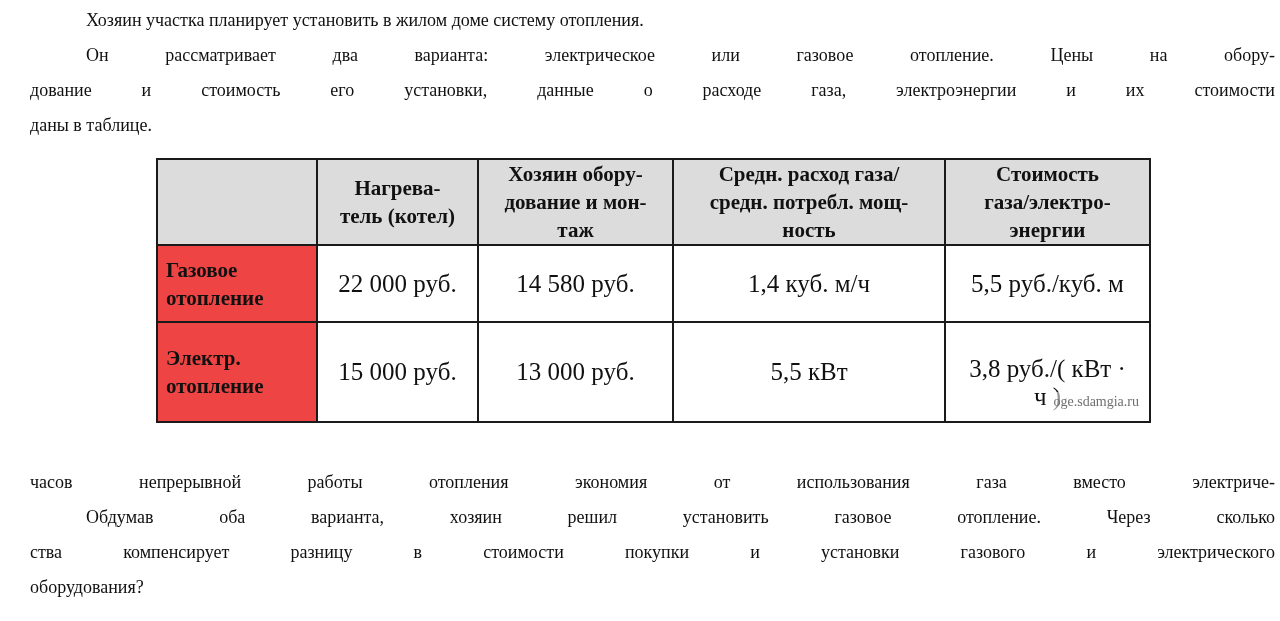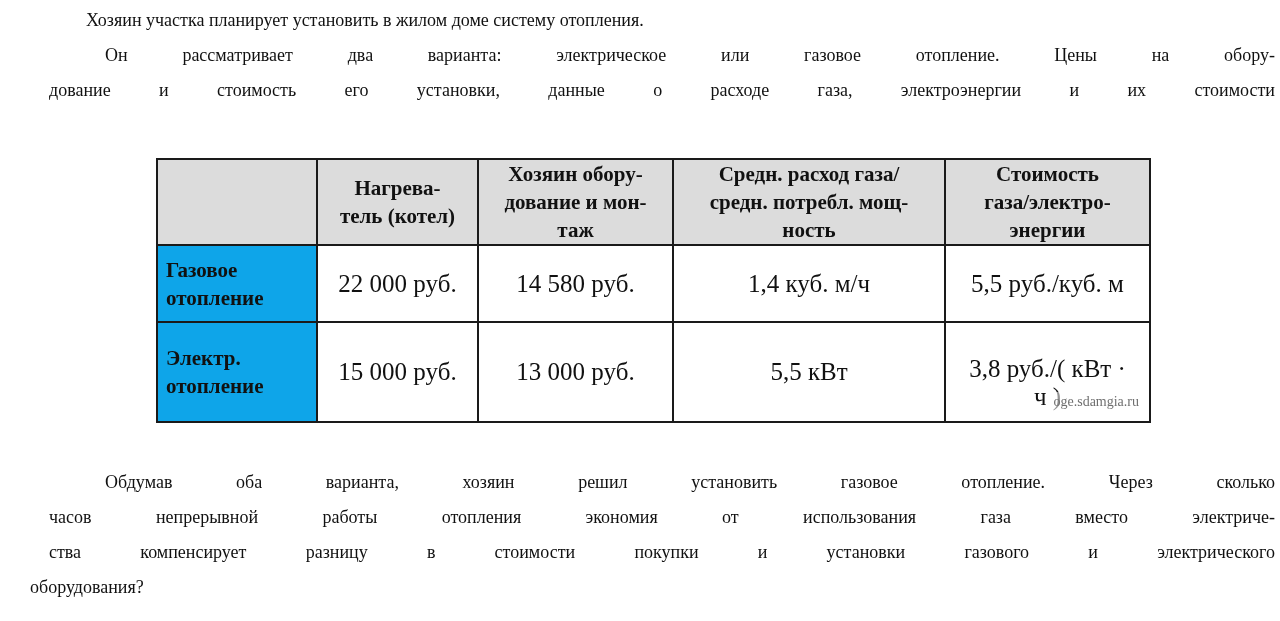--- a/index.html
+++ b/index.html
@@ -26,21 +26,20 @@
     }
     .line {
       display: block;
       white-space: nowrap;
     }
     .justify-line {
       display: block;
       text-align: justify;
       text-align-last: justify;
       white-space: normal;
-      margin-left: 19px;
     }
     .indent { padding-left: 56px; }
 
     #p1 { top: 3px; }
     #p3 { top: 465px; }
 
     table.data {
       position: absolute;
       left: 156px;
       top: 158px;
@@ -54,21 +53,21 @@
       text-align: center;
       vertical-align: middle;
     }
     table.data th {
       background: #dcdcdc;
       font-weight: bold;
       font-size: 21px;
       line-height: 28px;
     }
     table.data td.rowhead {
-      background: #0ea5e9;
+      background: #ef4444;
       font-weight: bold;
       font-size: 21px;
       line-height: 28px;
       text-align: left;
       padding-left: 8px;
     }
     table.data td.val {
       font-size: 25px;
       line-height: 30px;
     }
@@ -91,20 +90,21 @@
       margin-top: -14px;
     }
   </style>
 </head>
 <body>
 
 <div id="p1" class="para">
   <span class="line indent">Хозяин участка планирует установить в жилом доме систему отопления.</span>
   <span class="justify-line indent">Он рассматривает два варианта: электрическое или газовое отопление. Цены на обору-</span>
   <span class="justify-line">дование и стоимость его установки, данные о расходе газа, электроэнергии и их стоимости</span>
+  <span class="line">даны в таблице.</span>
 </div>
 
 <table class="data">
   <colgroup>
     <col style="width:160px">
     <col style="width:161px">
     <col style="width:195px">
     <col style="width:272px">
     <col style="width:205px">
   </colgroup>
@@ -154,17 +154,17 @@
         <span class="last-cell-text">3,8 руб./( кВт ·</span>
         <span style="display:block; line-height:26px;">ч )</span>
         <span class="watermark">oge.sdamgia.ru</span>
       </div>
     </td>
   </tr>
 </tbody>
   </table>
 
 <div id="p3" class="para">
+  <span class="justify-line">часов непрерывной работы отопления экономия от использования газа вместо электриче-</span>
   <span class="justify-line indent">Обдумав оба варианта, хозяин решил установить газовое отопление. Через сколько</span>
-  <span class="justify-line">часов непрерывной работы отопления экономия от использования газа вместо электриче-</span>
   <span class="justify-line">ства компенсирует разницу в стоимости покупки и установки газового и электрического</span>
   <span class="line">оборудования?</span>
 </div>
 
 </body></html>

